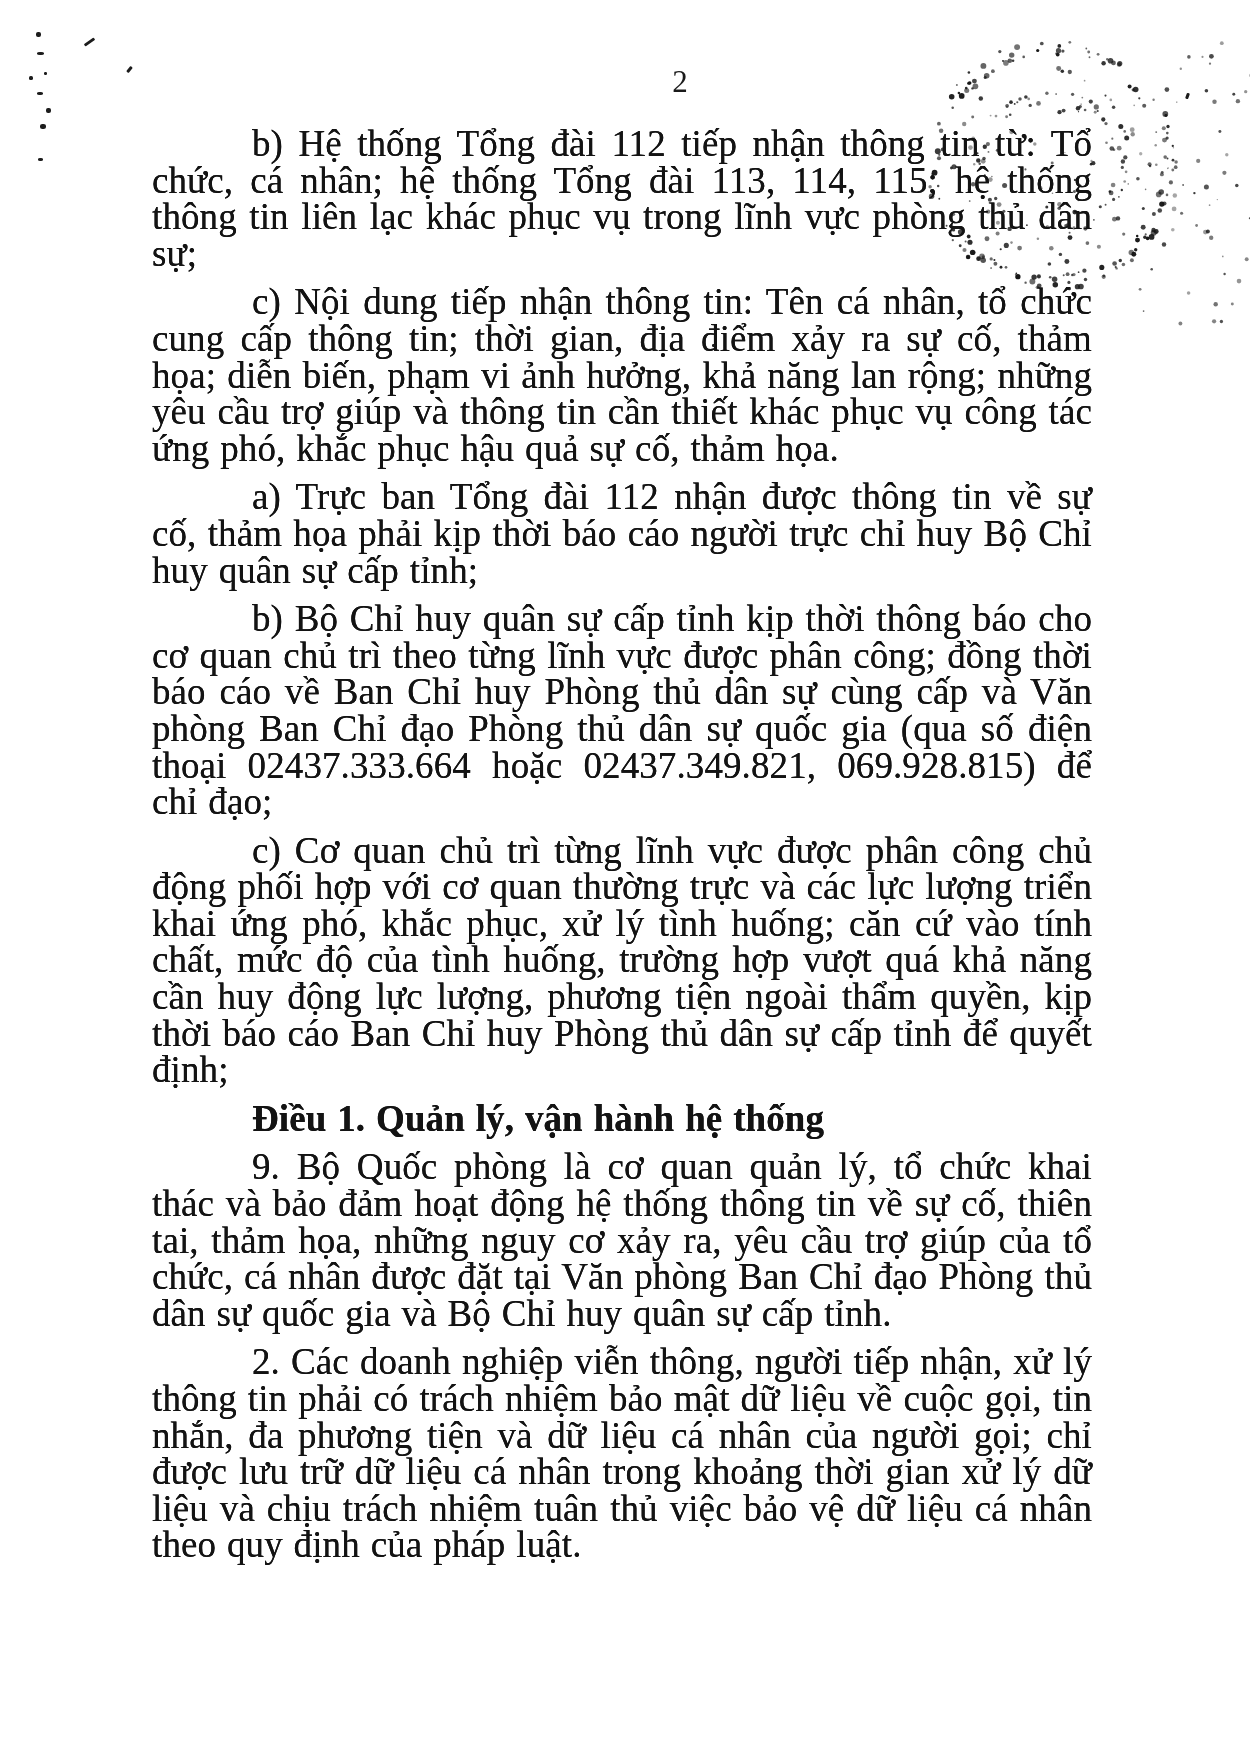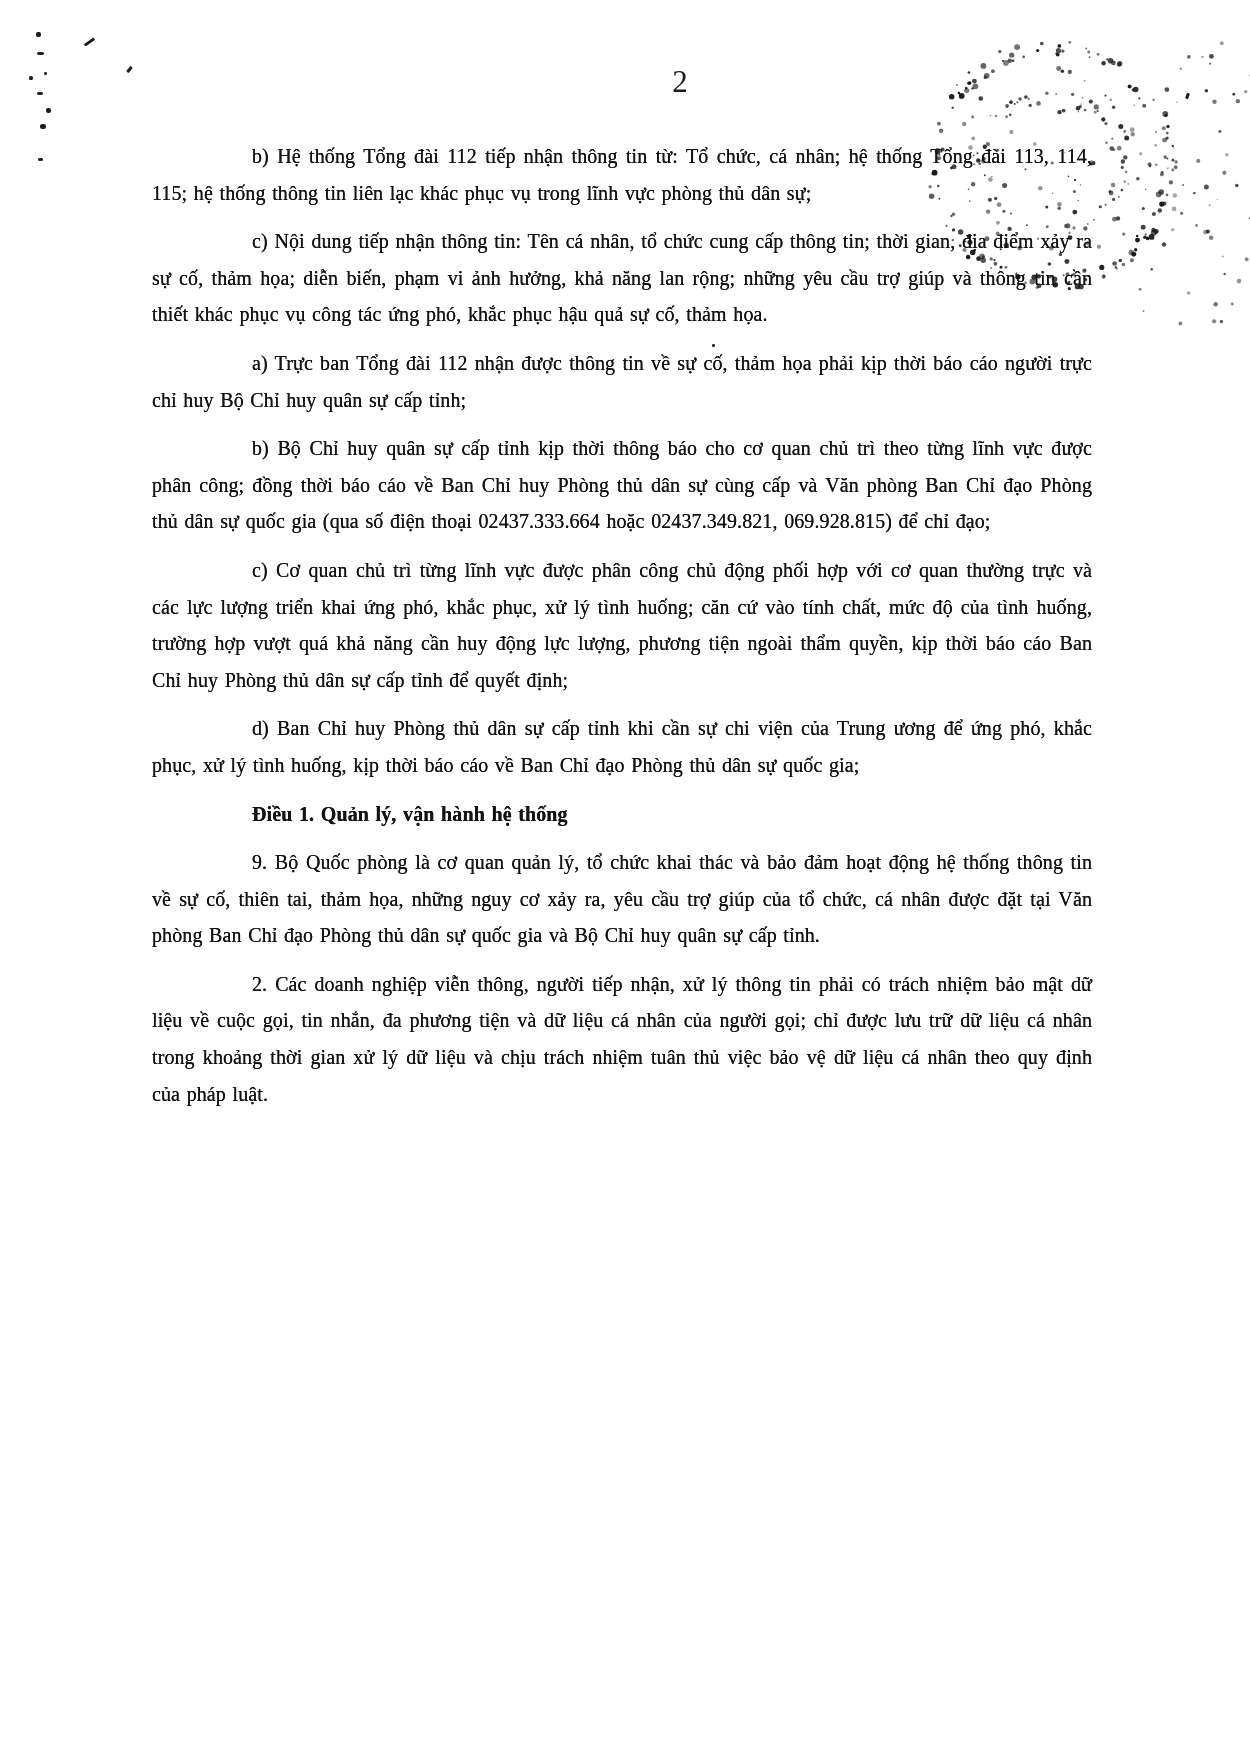--- a/index.html
+++ b/index.html
@@ -21,22 +21,22 @@
     font-size:31px;
     color:#1a1a1a;
   }
   .content{
     position:absolute;
     left:152px;
     top:126px;
     width:940px;
   }
   p.para{
-    margin:12px 0 12px 0;
-    font-size:20px;
+    margin:0 0 12px 0;
+    font-size:37px;
     line-height:36.6px;
     text-align:justify;
     text-indent:100px;
     letter-spacing:0.1px;
     word-spacing:1.5px;
     text-shadow:0 0 0.45px #111; 
   }
   p.para.bold{font-weight:bold;}
   .stamp{
     position:absolute;
@@ -436,21 +436,20 @@
     </svg>
 
   <div class="page-number">2</div>
 
   <div class="content">
     <p class="para">b) Hệ thống Tổng đài 112 tiếp nhận thông tin từ: Tổ chức, cá nhân; hệ thống Tổng đài 113, 114, 115; hệ thống thông tin liên lạc khác phục vụ trong lĩnh vực phòng thủ dân sự;</p>
     <p class="para">c) Nội dung tiếp nhận thông tin: Tên cá nhân, tổ chức cung cấp thông tin; thời gian, địa điểm xảy ra sự cố, thảm họa; diễn biến, phạm vi ảnh hưởng, khả năng lan rộng; những yêu cầu trợ giúp và thông tin cần thiết khác phục vụ công tác ứng phó, khắc phục hậu quả sự cố, thảm họa.</p>
     <p class="para">a) Trực ban Tổng đài 112 nhận được thông tin về sự cố, thảm họa phải kịp thời báo cáo người trực chỉ huy Bộ Chỉ huy quân sự cấp tỉnh;</p>
     <p class="para">b) Bộ Chỉ huy quân sự cấp tỉnh kịp thời thông báo cho cơ quan chủ trì theo từng lĩnh vực được phân công; đồng thời báo cáo về Ban Chỉ huy Phòng thủ dân sự cùng cấp và Văn phòng Ban Chỉ đạo Phòng thủ dân sự quốc gia (qua số điện thoại 02437.333.664 hoặc 02437.349.821, 069.928.815) để chỉ đạo;</p>
     <p class="para">c) Cơ quan chủ trì từng lĩnh vực được phân công chủ động phối hợp với cơ quan thường trực và các lực lượng triển khai ứng phó, khắc phục, xử lý tình huống; căn cứ vào tính chất, mức độ của tình huống, trường hợp vượt quá khả năng cần huy động lực lượng, phương tiện ngoài thẩm quyền, kịp thời báo cáo Ban Chỉ huy Phòng thủ dân sự cấp tỉnh để quyết định;</p>
-    <p class="para">d) Ban Chỉ huy Phòng thủ dân sự cấp tỉnh khi cần sự chi viện của Trung ương để ứng phó, khắc phục, xử lý tình huống, kịp thời báo cáo về Ban Chỉ đạo Phòng thủ dân sự quốc gia;</p>
     <p class="para bold">Điều 1. Quản lý, vận hành hệ thống</p>
     <p class="para">9. Bộ Quốc phòng là cơ quan quản lý, tổ chức khai thác và bảo đảm hoạt động hệ thống thông tin về sự cố, thiên tai, thảm họa, những nguy cơ xảy ra, yêu cầu trợ giúp của tổ chức, cá nhân được đặt tại Văn phòng Ban Chỉ đạo Phòng thủ dân sự quốc gia và Bộ Chỉ huy quân sự cấp tỉnh.</p>
     <p class="para">2. Các doanh nghiệp viễn thông, người tiếp nhận, xử lý thông tin phải có trách nhiệm bảo mật dữ liệu về cuộc gọi, tin nhắn, đa phương tiện và dữ liệu cá nhân của người gọi; chỉ được lưu trữ dữ liệu cá nhân trong khoảng thời gian xử lý dữ liệu và chịu trách nhiệm tuân thủ việc bảo vệ dữ liệu cá nhân theo quy định của pháp luật.</p>
   </div>
 
   <div id="artifacts">
       <span class="speck" style="left: 36px; top: 32px; width: 5px; height: 5px; transform: rotate(0deg);"></span>
       <span class="speck slash" style="left: 88px; top: 36px; width: 3px; height: 12px; transform: rotate(55deg);"></span>
       <span class="speck" style="left: 37px; top: 52px; width: 7px; height: 3px; transform: rotate(0deg);"></span>
       <span class="speck" style="left: 29px; top: 76px; width: 4px; height: 4px; transform: rotate(0deg);"></span>

